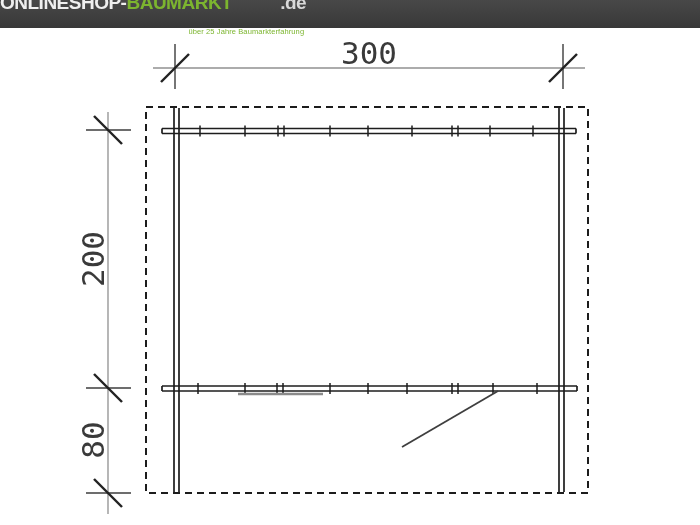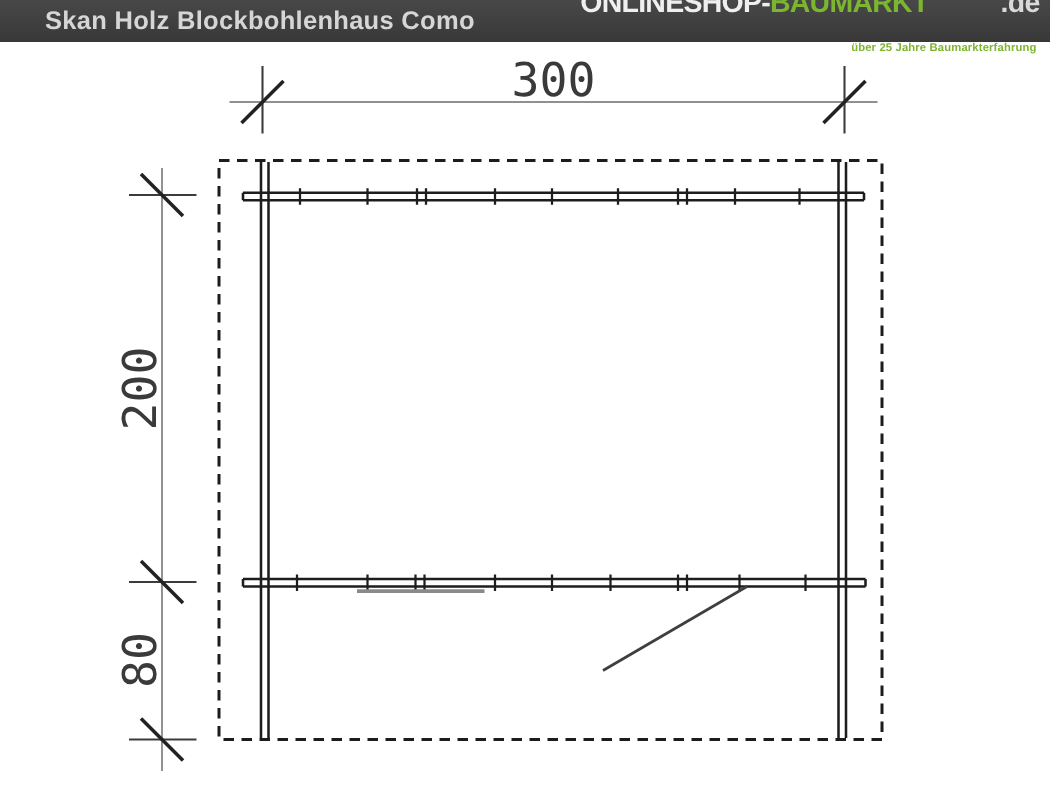--- a/index.html
+++ b/index.html
@@ -20,34 +20,33 @@
   .logo{
     text-align:right;padding-right:7px;line-height:1;white-space:nowrap;
   }
   .logo-main{
     font-size:19px;font-weight:bold;letter-spacing:-0.5px;display:block;
   }
   .logo-shop{color:#efefef;text-align:right;}
   .logo-brand{color:#7cb52f;}
   .logo-tld{color:#d9d9d9;padding-left:48px;}
   .logo-tagline{
-    display:block;color:#7cb52f;font-size:7.5px;font-weight:bold;
+    display:block;color:#7cb52f;font-size:7.5px;font-weight:normal;
     margin-top:16px;padding-right:2px;letter-spacing:0.1px;
   }
   svg{position:absolute;top:28px;left:0;}
   .dim-text{
     font-family:"DejaVu Sans Mono",monospace;
     font-size:31px;fill:#3a3a3a;
   }
 </style>
 </head>
 <body>
 
 <div class="header">
-  <div class="header-title">Skan Holz Blockbohlenhaus Como</div>
   <div class="logo">
     <span class="logo-main"><span class="logo-shop">ONLINESHOP-</span><span class="logo-brand">BAUMARKT</span><span class="logo-tld">.de</span></span>
     <span class="logo-tagline">über 25 Jahre Baumarkterfahrung</span>
   </div>
 </div>
 
 <svg width="700" height="497" viewBox="0 28 700 497">
 
   <rect x="146" y="107" width="442" height="386" fill="none" stroke="#1c1c1c" stroke-width="2" stroke-dasharray="7 5"></rect>
 

